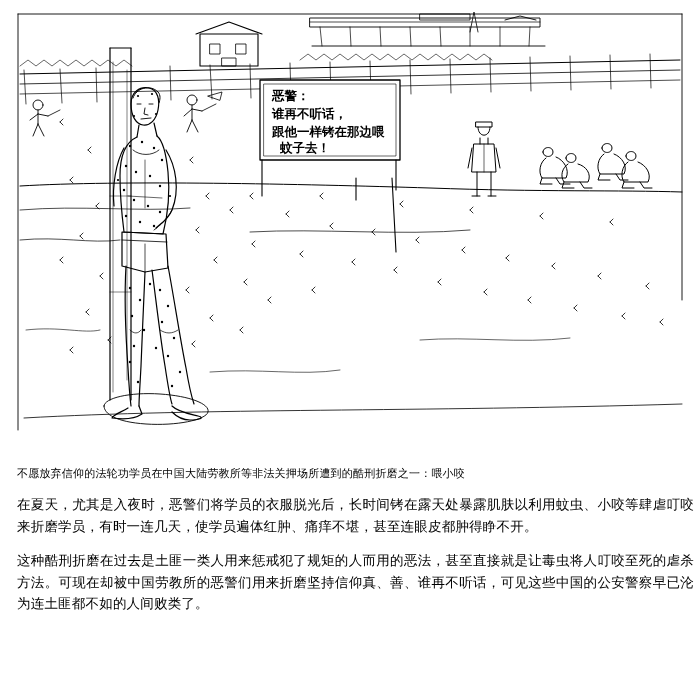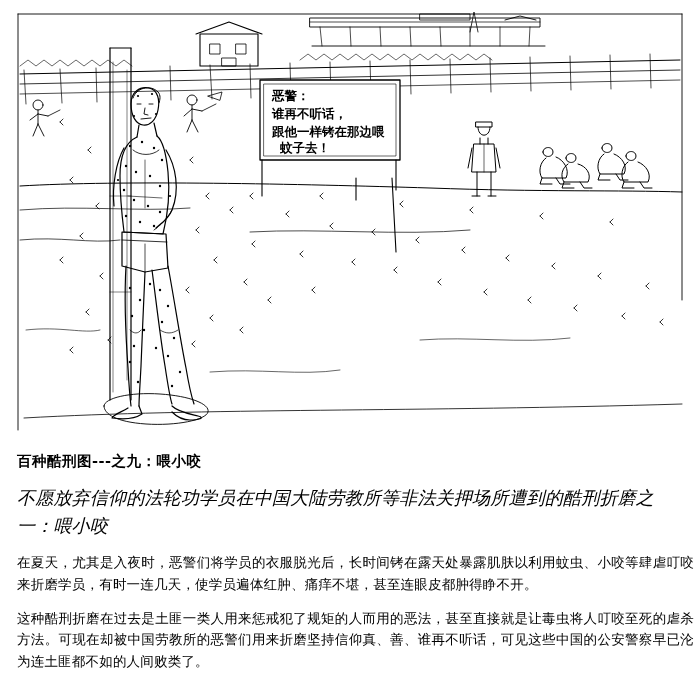--- a/index.html
+++ b/index.html
@@ -38,25 +38,24 @@
   }
   .caption-title {
     font-family: "DejaVu Sans", sans-serif;
     font-weight: bold;
     font-size: 14.5px;
     padding: 0 0 0 17px;
     letter-spacing: 0.5px;
   }
   .caption-sub {
     font-family: "DejaVu Sans", sans-serif;
-    font-size: 18px;
+    font-size: 11px;
     padding: 13px 14px 0 17px;
     line-height: 1.55;
     letter-spacing: 0.2px;
-    font-style: italic;
   }
   .para {
     font-family: "DejaVu Sans", sans-serif;
     font-size: 13.5px;
     padding: 12px 6px 0 17px;
     line-height: 1.62;
     text-align: justify;
     letter-spacing: 0.2px;
   }
   .sign-text {
@@ -298,19 +297,18 @@
       <g>
         <text class="sign-text" x="272" y="100">恶警：</text>
         <text class="sign-text" x="272" y="118">谁再不听话，</text>
         <text class="sign-text" x="272" y="136">跟他一样铐在那边喂</text>
         <text class="sign-text" x="280" y="152">蚊子去！</text>
       </g>
     </svg>
   </div>
 
   <div class="caption-area">
-    <div class="caption-title">百种酷刑图---之九：喂小咬</div>
     <div class="caption-sub">不愿放弃信仰的法轮功学员在中国大陆劳教所等非法关押场所遭到的酷刑折磨之一：喂小咬</div>
     <div class="para">在夏天，尤其是入夜时，恶警们将学员的衣服脱光后，长时间铐在露天处暴露肌肤以利用蚊虫、小咬等肆虐叮咬来折磨学员，有时一连几天，使学员遍体红肿、痛痒不堪，甚至连眼皮都肿得睁不开。</div>
     <div class="para">这种酷刑折磨在过去是土匪一类人用来惩戒犯了规矩的人而用的恶法，甚至直接就是让毒虫将人叮咬至死的虐杀方法。可现在却被中国劳教所的恶警们用来折磨坚持信仰真、善、谁再不听话，可见这些中国的公安警察早已沦为连土匪都不如的人间败类了。</div>
   </div>
 
 </div>
 
 </body></html>

